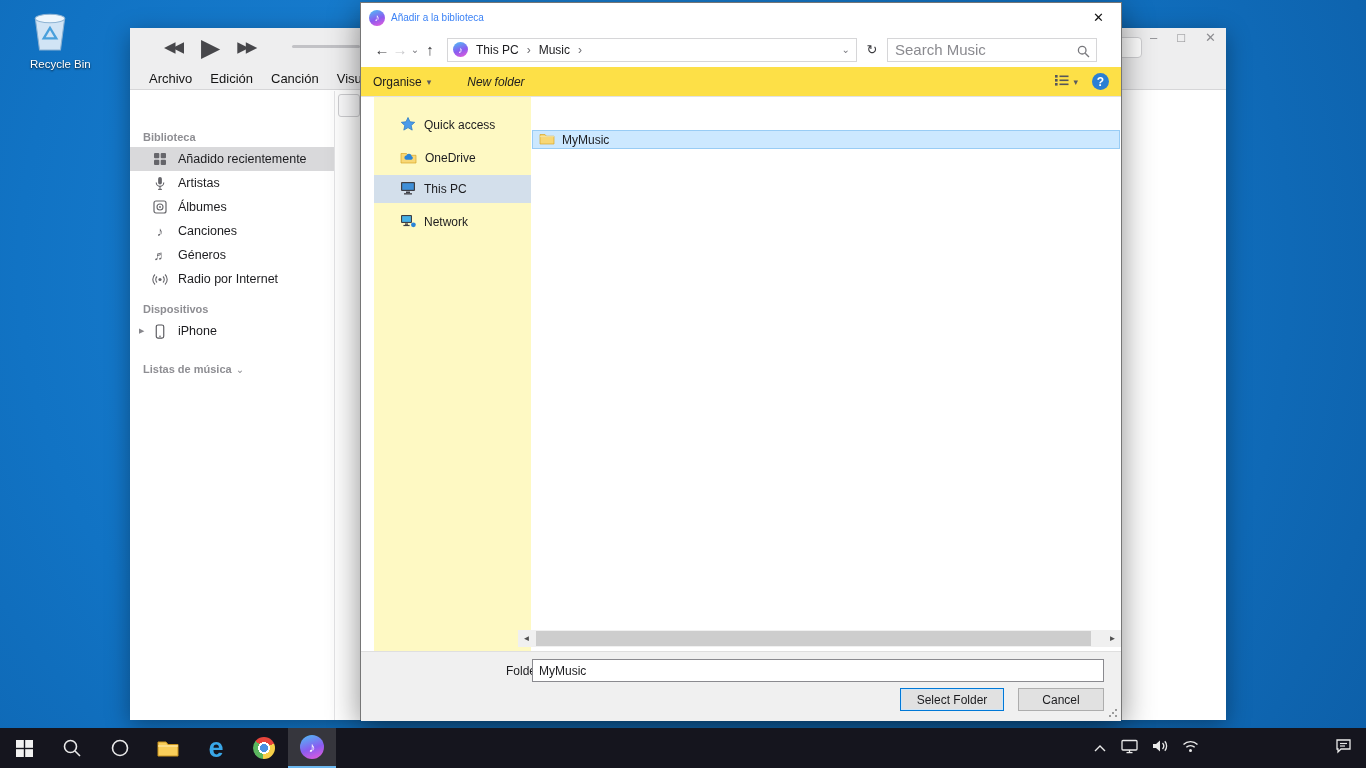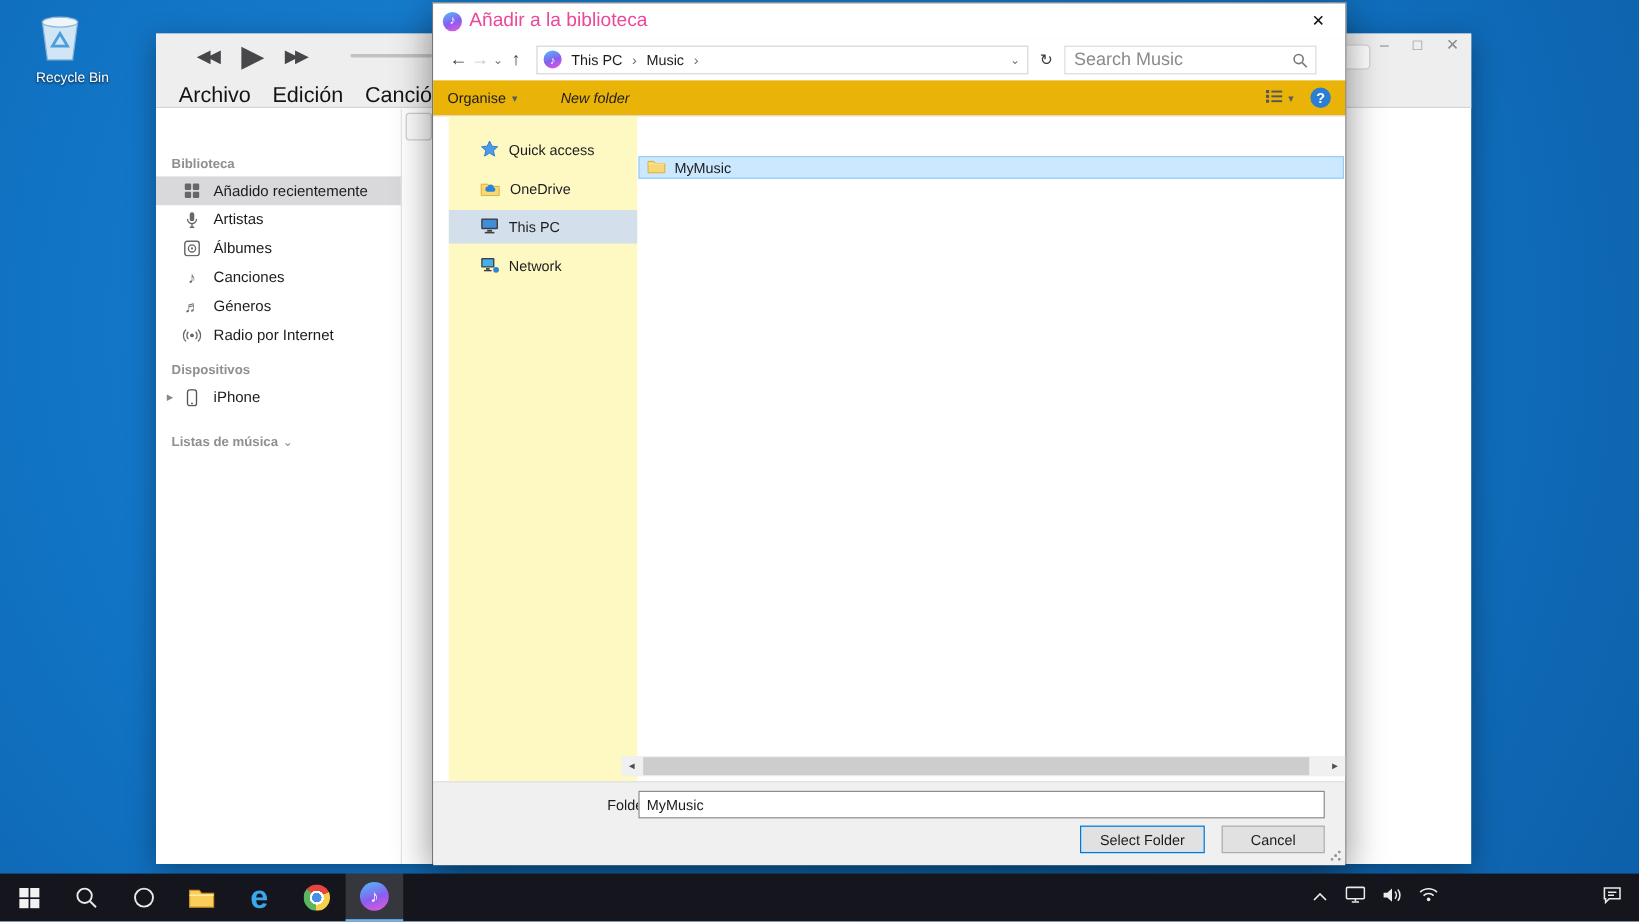--- a/index.html
+++ b/index.html
@@ -12,21 +12,21 @@
   .desk-icon .lbl { color:#fff; font-size:11.5px; text-shadow:0 1px 2px rgba(0,0,0,.85); margin-top:2px; }
 
   
   #itunes { position:absolute; left:130px; top:28px; width:1096px; height:692px; background:#fff;
     box-shadow:0 6px 22px rgba(0,0,0,.35); z-index:1; }
   .it-header { position:absolute; left:0; top:0; right:0; height:62px; background:#eeeeef; border-bottom:1px solid #d6d6d8; }
   .it-playback { position:absolute; left:34px; top:0; height:38px; display:flex; align-items:center; gap:17px; color:#47474b; }
   .pb-sm { font-size:15px; letter-spacing:-3px; padding-right:3px; }
   .pb-lg { font-size:25px; }
   .it-volume { position:absolute; left:162px; top:17px; width:68px; height:3px; background:#c2c2c6; border-radius:2px; }
-  .it-menus { position:absolute; left:10px; top:40px; height:22px; display:flex; font-size:18px; color:#141414; }
+  .it-menus { position:absolute; left:10px; top:40px; height:22px; display:flex; font-size:13px; color:#141414; }
   .it-menus > span { padding:0 9px; line-height:22px; }
   .it-wincontrols { position:absolute; top:2px; right:10px; display:flex; gap:20px; color:#8c8c90; font-size:13px; }
   .it-search-part { position:absolute; top:9px; right:84px; width:58px; height:21px; border:1px solid #cfcfd2; border-radius:4px; background:#fff; }
   .it-navbtn { position:absolute; top:66px; width:27px; height:23px; border:1px solid #cfcfd2; background:#fcfcfd;
     border-radius:3px; color:#515156; text-align:center; line-height:20px; font-size:14px; }
   .it-combo { position:absolute; left:80px; top:66px; width:122px; height:23px; border:1px solid #cfcfd2; border-radius:3px;
     background:#fff; display:flex; align-items:center; padding:0 6px; gap:6px; font-size:12.5px; color:#1c1c1f; }
   .combo-note { color:#7a7a80; font-size:11px; }
   .combo-chevrons { margin-left:auto; display:flex; flex-direction:column; align-items:center; color:#7a7a80; font-size:7px; line-height:5px; }
   .it-extrabtn { position:absolute; left:208px; top:66px; width:22px; height:23px; border:1px solid #cfcfd2; border-radius:3px; background:#fcfcfd; }
@@ -36,21 +36,21 @@
     font-size:12.5px; color:#1c1c1f; }
   .sb-row.sel { background:#d9d9db; }
   .sb-ic { width:16px; display:flex; justify-content:center; align-items:center; color:#66666b; font-size:13px; }
   .sb-disclosure { position:absolute; left:9px; font-size:7px; color:#87878c; }
   .lh-chev { font-size:10px; color:#8e8e93; margin-left:4px; font-weight:normal; }
 
   
   #dialog { position:absolute; left:360px; top:2px; width:762px; height:718px; background:#f0f0f0;
     border:1px solid #767676; box-shadow:0 8px 30px rgba(0,0,0,.45); z-index:5; }
   .dlg-title { position:relative; height:29px; background:#fff; display:flex; align-items:center; padding-left:8px; }
-  .dlg-title .t { font-size:16px; color:#ec4899; margin-left:6px; }
+  .dlg-title .t { font-size:10px; color:#3b82f6; margin-left:6px; }
   .app-orb { display:inline-flex; align-items:center; justify-content:center; border-radius:50%;
     background:linear-gradient(160deg,#51b7f5 5%,#8a5cf0 55%,#ec5bd8 100%); color:#fff; }
   .orb16 { width:16px; height:16px; font-size:10px; }
   .orb15 { width:15px; height:15px; font-size:9px; }
   .orb24 { width:24px; height:24px; font-size:14px; }
   .dlg-close { position:absolute; right:0; top:0; width:45px; height:28px; display:flex; align-items:center; justify-content:center;
     font-size:13px; color:#111; }
   .dlg-nav { height:35px; background:#fff; display:flex; align-items:center; padding:0 10px 0 12px; }
   .nv { font-size:15px; color:#3b3b3f; width:18px; text-align:center; }
   .nv.dis { color:#c9c9cc; }
@@ -58,21 +58,21 @@
   .addr { width:410px; height:24px; border:1px solid #d6d6d8; background:#fff; display:flex; align-items:center; padding:0 6px 0 5px; gap:5px; margin-left:8px; }
   .crumb { font-size:12px; color:#1c1c1f; padding:1px 3px; }
   .crumb-sep { font-size:12px; color:#6e6e73; }
   .addr-chev { margin-left:auto; font-size:10px; color:#7a7a80; }
   .refresh { width:22px; text-align:center; font-size:13px; color:#3b3b3f; margin:0 4px; }
   .searchbox { position:relative; width:210px; height:24px; border:1px solid #d6d6d8; background:#fff; }
   .searchbox input { width:100%; height:100%; border:none; outline:none; font-size:15px; padding:0 24px 0 7px; color:#1c1c1f;
     font-family:"Liberation Sans", sans-serif; }
   .searchbox input::placeholder { color:#8a8a8f; }
   .searchbox .mag { position:absolute; right:6px; top:5px; }
-  .dlg-toolbar { height:30px; background:#eab308; border-bottom:1px solid #e2e2e4; display:flex; align-items:center; padding:0 12px; font-size:12px; color:#1c1c1f; }
+  .dlg-toolbar { height:30px; background:#fde047; border-bottom:1px solid #e2e2e4; display:flex; align-items:center; padding:0 12px; font-size:12px; color:#1c1c1f; }
   .tb-item { display:flex; align-items:center; gap:5px; }
   .tb-chev { font-size:9px; color:#5a5a5f; }
   .tb-newfolder { margin-left:36px;font-style:italic; }
   .tb-right { margin-left:auto; display:flex; align-items:center; gap:14px; }
   .viewbtn { display:flex; align-items:center; gap:4px; }
   .helpbtn { width:17px; height:17px; border-radius:50%; background:#2a7fd4; color:#fff; font-size:12px; font-weight:bold;
     display:flex; align-items:center; justify-content:center; }
   .dlg-body { position:relative; height:554px; background:#fff; }
   .navpane { position:absolute; left:13px; top:0; bottom:0; width:157px; background:#fef9c3; }
   .np-row { position:absolute; left:0; right:0; height:28px; display:flex; align-items:center; padding-left:26px; gap:8px; font-size:12px; color:#1c1c1f; }

